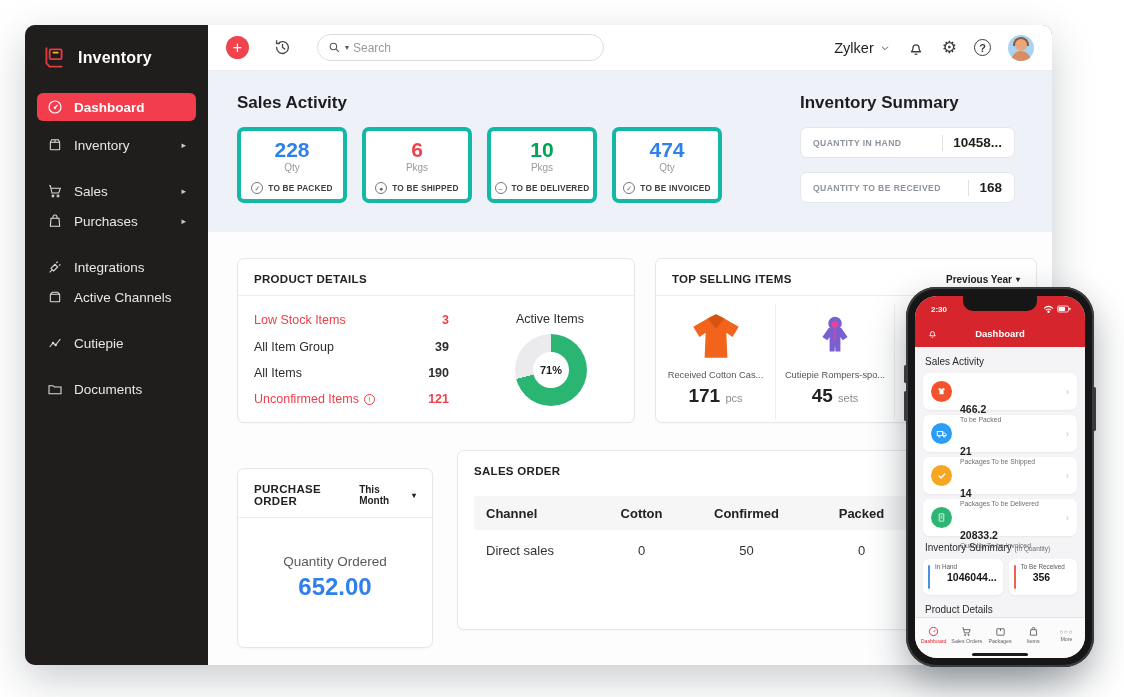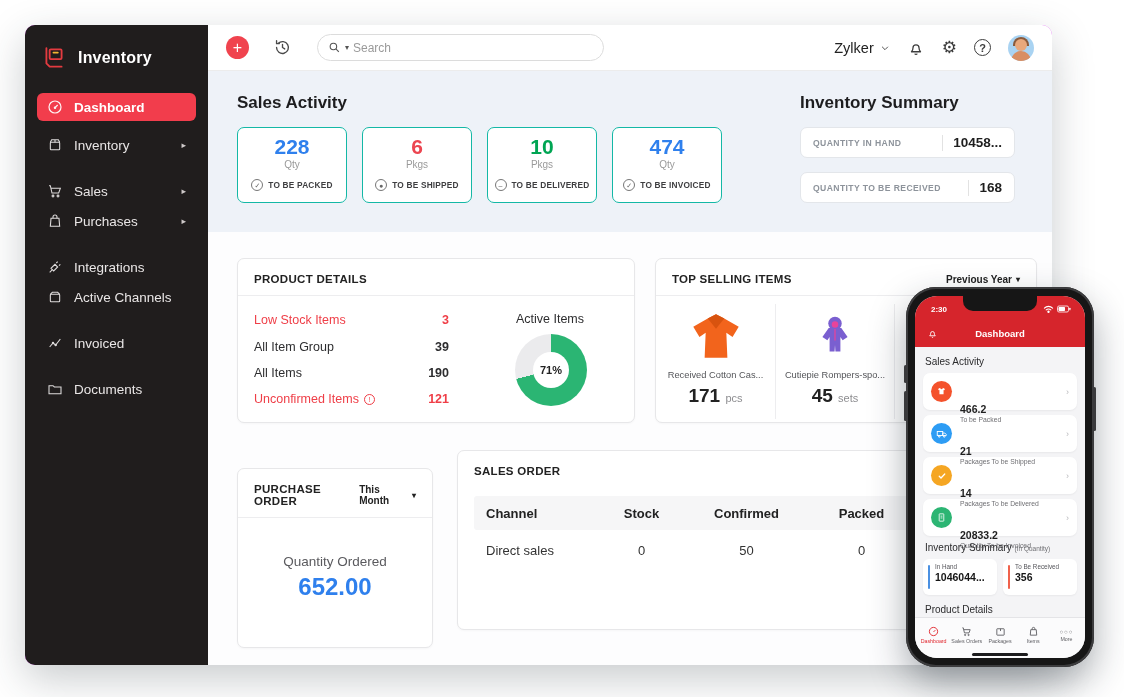--- a/index.html
+++ b/index.html
@@ -45,21 +45,21 @@
   .avatar { width:26px; height:26px; border-radius:50%; background:#a9d3f2; overflow:hidden; position:relative; cursor:pointer;}
   .avatar .head { position:absolute; left:7px; top:4px; width:12px; height:12px; border-radius:50%; background:#e8a87c; }
   .avatar .hair { position:absolute; left:5px; top:2px; width:16px; height:9px; border-radius:8px 8px 0 0; background:#8a5a3b; }
   .avatar .body { position:absolute; left:3px; top:16px; width:20px; height:12px; border-radius:10px 10px 0 0; background:#d98e62; }
 
   
   .band { height:161px; background:#eef2f8; position:relative; }
   .band-title { position:absolute; font-size:17px; font-weight:bold; color:#1d1d1f; }
   .sa-title { left:29px; top:22px; }
   .is-title { left:592px; top:22px; }
-  .sa-card { position:absolute; top:56px; width:110px; height:76px; background:#fff; border:1px solid #14b8a6;
+  .sa-card { position:absolute; top:56px; width:110px; height:76px; background:#fff; border:4px solid #14b8a6;
              border-radius:7px; text-align:center; padding-top:7px; cursor:pointer; }
   .sa-value { font-size:21px; font-weight:bold; }
   .sa-unit { font-size:10px; color:#9a9a9a; margin-top:0px; }
   .sa-label-row { display:flex; align-items:center; justify-content:center; gap:5px; margin-top:9px; }
   .sa-ico { width:12px; height:12px; border:1.2px solid #777; border-radius:50%; font-size:7px; color:#666;
             display:flex; align-items:center; justify-content:center; line-height:1; }
   .sa-label { font-size:8.3px; font-weight:bold; color:#3e3e40; letter-spacing:.2px; }
   .is-row { position:absolute; left:592px; width:215px; height:31px; background:#fff; border:1px solid #e3e6ea;
             border-radius:7px; display:flex; align-items:center; padding:0 12px; cursor:pointer;}
   .is-row .lbl { font-size:8.6px; font-weight:bold; color:#8d939b; letter-spacing:.4px; }
@@ -131,21 +131,21 @@
             padding:0 8px; margin-bottom:5px; box-shadow:0 1px 2px rgba(0,0,0,.05); cursor:pointer; }
   .m-ico { width:21px; height:21px; border-radius:50%; display:flex; align-items:center; justify-content:center; flex-shrink:0; }
   .m-num { font-size:10.5px; font-weight:bold; color:#1e1e1e; line-height:1.25;margin-top:44px; }
   .m-lab { font-size:6.8px; color:#6f6f73; line-height:1.2; }
   .m-chev { margin-left:auto; color:#b9b9bd; font-size:9px; }
   .m-sumrow { display:flex; gap:6px; }
   .m-sumcard { flex:1; background:#fff; border-radius:6px; height:36px; padding:4px 6px 0 8px; position:relative;
                box-shadow:0 1px 2px rgba(0,0,0,.05); cursor:pointer; }
   .m-sumcard .bar { position:absolute; left:5px; top:6px; bottom:6px; width:2px; border-radius:1px; }
   .m-sumcard .sl { font-size:6.3px; color:#55555a; margin-left:4px; }
-  .m-sumcard .sv { font-size:10.5px; font-weight:bold; color:#151515; margin-left:4px; margin-top:1px; }
+  .m-sumcard .sv { font-size:10.5px; font-weight:bold; color:#151515; margin-left:16px; margin-top:1px; }
   .m-nav { height:33px; background:#fbfbfc; border-top:1px solid #e4e4e7; display:flex; align-items:stretch; padding:3px 2px 1px 2px; }
   .m-nav-item { flex:1; display:flex; flex-direction:column; align-items:center; justify-content:center; gap:1px; color:#5f5f64; cursor:pointer; }
   .m-nav-item .nl { font-size:5.3px; }
   .m-nav-item.active { color:#e0262d; }
   .m-homebar { height:8px; display:flex; align-items:center; justify-content:center; background:#fbfbfc; }
   .m-homebar i { width:56px; height:3px; border-radius:2px; background:#1c1c1e; }
 
   .svgi { display:block; }
 </style>
 </head>
@@ -221,21 +221,21 @@
         <span>Active Channels</span>
       </div>
 
       <div class="side-gap"></div>
       <div class="side-item">
         <svg class="svgi" width="16" height="16" viewBox="0 0 24 24" fill="none" stroke="#e9e6e6" stroke-width="1.6">
           <path d="M4 18l5-6 4 3 7-9"></path>
             <circle cx="9" cy="12" r="1" fill="#e9e6e6"></circle>
             <circle cx="13" cy="15" r="1" fill="#e9e6e6"></circle>
         </svg>
-        <span>Invoiced</span>
+        <span>Cutiepie</span>
       </div>
 
       <div class="side-gap"></div>
       <div class="side-item">
         <svg class="svgi" width="16" height="16" viewBox="0 0 24 24" fill="none" stroke="#e9e6e6" stroke-width="1.6">
           <path d="M3 7h6l2 2h10v10H3z"></path>
         </svg>
         <span>Documents</span>
       </div>
     </div>
@@ -407,21 +407,21 @@
           </div>
         </div>
 
         <div class="card" id="sales-order">
           <div class="card-head" style="border-bottom:none;">
             <span class="card-title">SALES ORDER</span>
           </div>
           <div class="so-table">
             <div class="so-hrow">
               <span class="so-cell first">Channel</span>
-              <span class="so-cell">Stock</span>
+              <span class="so-cell">Cotton</span>
               <span class="so-cell">Confirmed</span>
               <span class="so-cell">Packed</span>
               <span class="so-cell">Shipped</span>
             </div>
             <div class="so-row">
               <span class="so-cell first">Direct sales</span>
               <span class="so-cell">0</span>
               <span class="so-cell">50</span>
               <span class="so-cell">0</span>
               <span class="so-cell">0</span>

